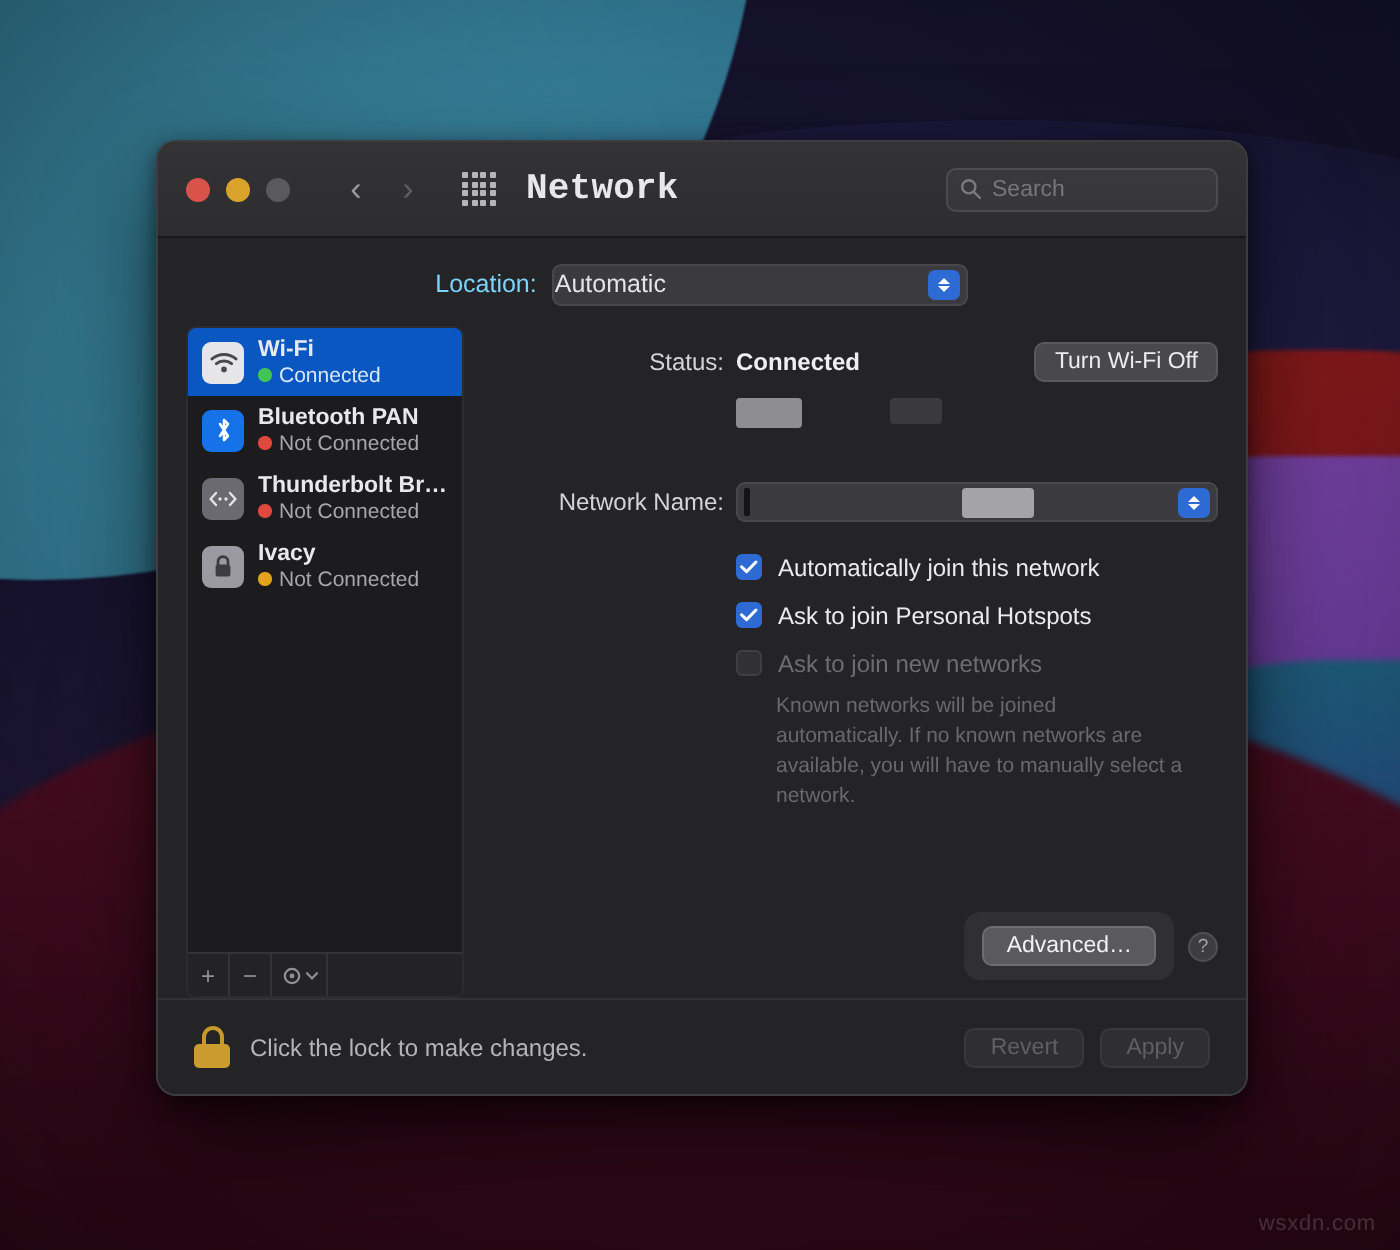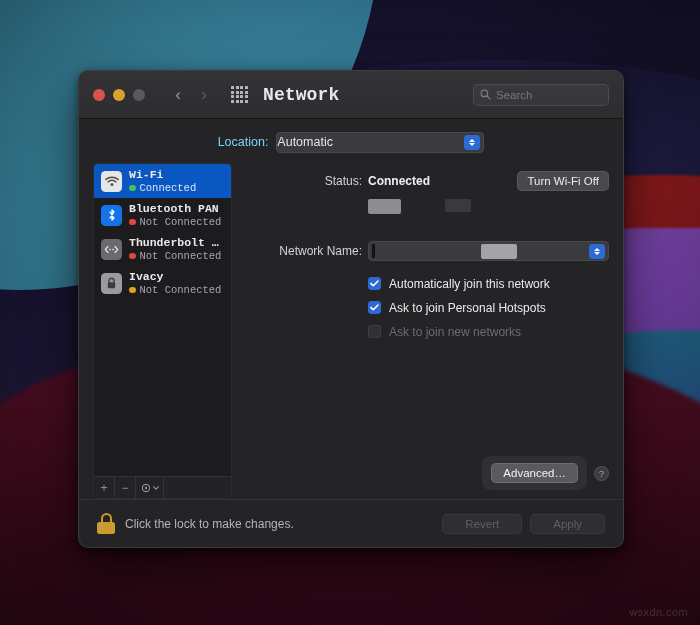--- a/index.html
+++ b/index.html
@@ -218,21 +218,20 @@
     overflow: hidden;
   }
   .sblist { flex: 1; overflow: hidden; padding-top: 0; }
 
   .sbitem {
     display: flex;
     align-items: center;
     gap: 7px;
     padding: 6px 7px;
     height: 34px;
-    font-family: Liberation Mono, monospace;
   }
   .sbitem.sel { background: #0a57c2; }
 
   .sbicon {
     width: 21px; height: 21px;
     border-radius: 4.5px;
     flex: 0 0 21px;
     display: flex; align-items: center; justify-content: center;
     background: #6a6a70;
   }
@@ -435,21 +434,21 @@
     border-radius: 2.5px;
   }
   .footertext { font-size: 12px; color: #b4b4b8; }
   .footerbtns { margin-left: auto; display: flex; gap: 8px; }
   .ftbtn {
     background: #2f2f33;
     border: 1px solid rgba(255,255,255,.05);
     border-radius: 5px;
     font-size: 11.5px;
     color: #5f5f64;
-    padding: 3px 22px;
+    padding: 3px 12px;
   }
 </style>
 </head>
 <body>
 
 <div id="desktop">
   <div class="wp-layer wp-base"></div>
   <div class="wp-layer wp-teal"></div>
   <div class="wp-layer wp-navysheen"></div>
   <div class="wp-layer wp-red"></div>
@@ -646,20 +645,21 @@
               </svg>
           </span>
           <span class="chklabel">Ask to join Personal Hotspots</span>
         </div>
 
         <div class="chkrow">
           <span class="chkbox dim"></span>
           <span class="chklabel dim">Ask to join new networks</span>
         </div>
 
+        <div class="hint">Known networks will be joined automatically. If no known networks are available, you will have to manually select a network.</div>
       </div>
 
       <div class="detail-bottom">
         <div class="advwrap">
           <span class="advhalo">
             <button class="advbtn">Advanced…</button>
           </span>
           <span class="helpbtn">?</span>
         </div>
       </div>

